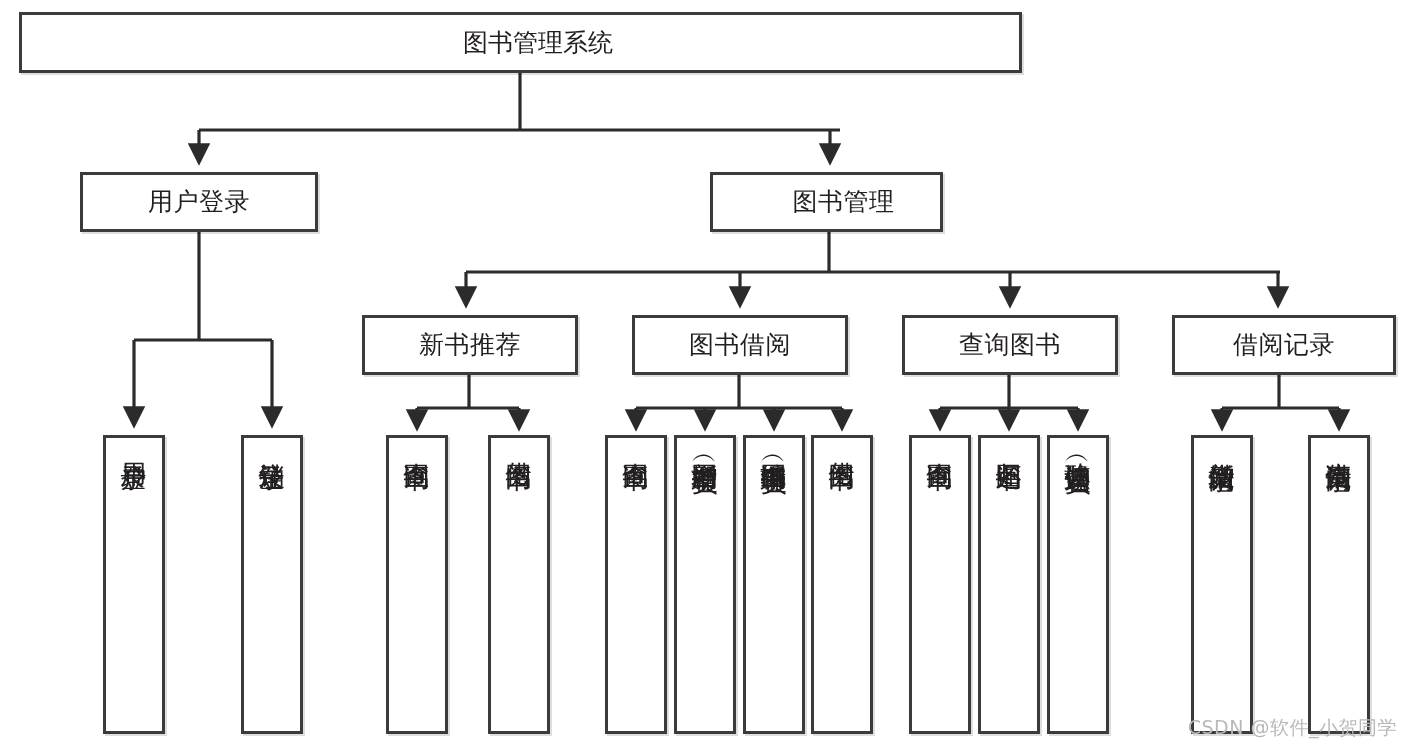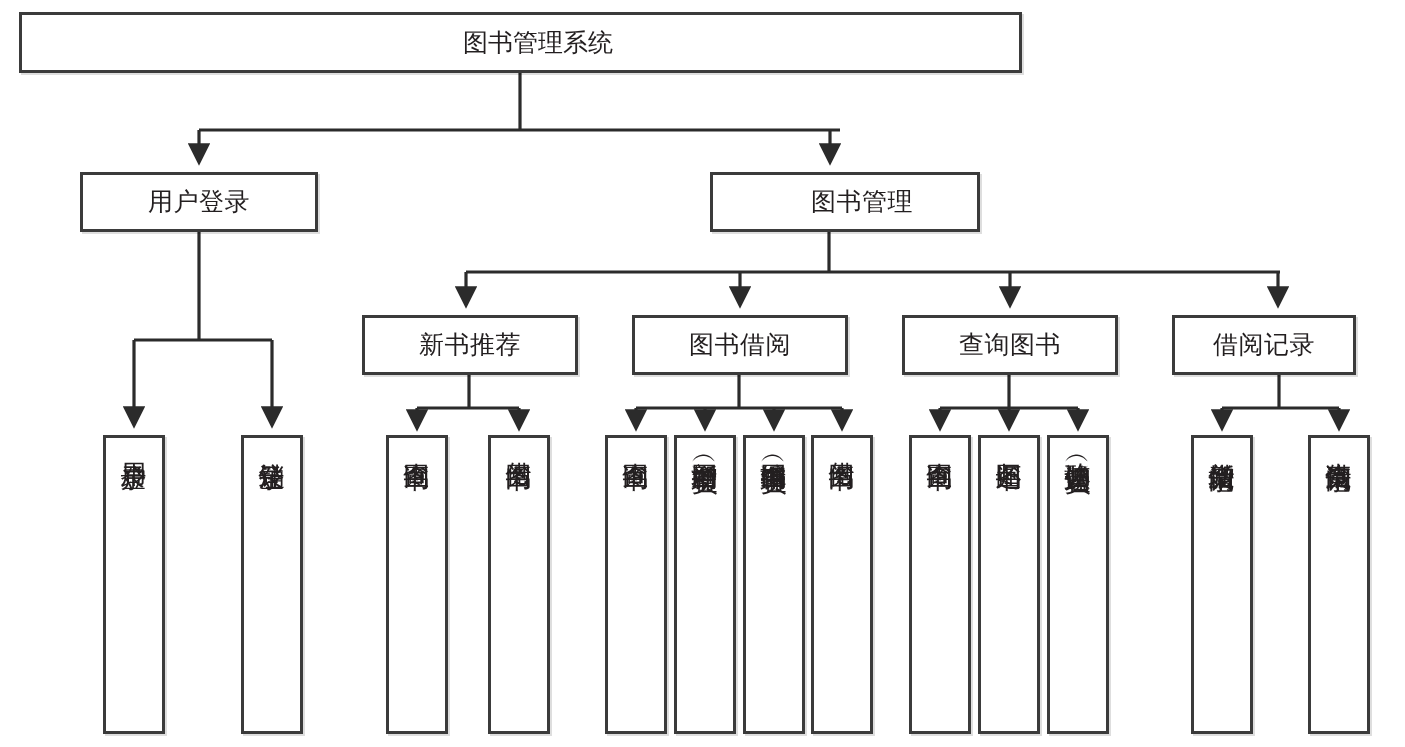--- a/index.html
+++ b/index.html
@@ -132,34 +132,34 @@
     </g>
   </svg>
 
   <div class="node root" style="left:19px; top:12px; width:1003px; height:61px;">
     <span class="lbl">图书管理系统</span>
   </div>
 
   <div class="node h" style="left:80px; top:172px; width:238px; height:60px;">
     <span class="lbl">用户登录</span>
   </div>
-  <div class="node h" style="left:710px; top:172px; width:270px; height:60px;padding-left:34px;">
+  <div class="node h" style="left:710px; top:172px; width:233px; height:60px;padding-left:34px;">
     <span class="lbl">图书管理</span>
   </div>
 
   <div class="node h" style="left:632px; top:315px; width:216px; height:60px;">
     <span class="lbl">图书借阅</span>
   </div>
   <div class="node h" style="left:362px; top:315px; width:216px; height:60px;">
     <span class="lbl">新书推荐</span>
   </div>
   <div class="node h" style="left:902px; top:315px; width:216px; height:60px;">
     <span class="lbl">查询图书</span>
   </div>
-  <div class="node h" style="left:1172px; top:315px; width:184px; height:60px;">
+  <div class="node h" style="left:1172px; top:315px; width:224px; height:60px;">
     <span class="lbl">借阅记录</span>
   </div>
 
   <div class="node v" style="left:103px; top:435px; width:62px; height:299px;">
     <span class="lbl">用户登录</span>
   </div>
   <div class="node v" style="left:241px; top:435px; width:62px; height:299px;">
     <span class="lbl">注销登录</span>
   </div>
 
@@ -193,14 +193,15 @@
     <span class="lbl">确认归还（管理员）</span>
   </div>
 
   <div class="node v" style="left:1191px; top:435px; width:62px; height:299px;">
     <span class="lbl">新增借阅记录</span>
   </div>
   <div class="node v" style="left:1308px; top:435px; width:62px; height:299px;">
     <span class="lbl">查询借阅记录</span>
   </div>
 
+  <div id="watermark">CSDN @软件_小贺同学</div>
 
 </div>
 
 </body></html>

